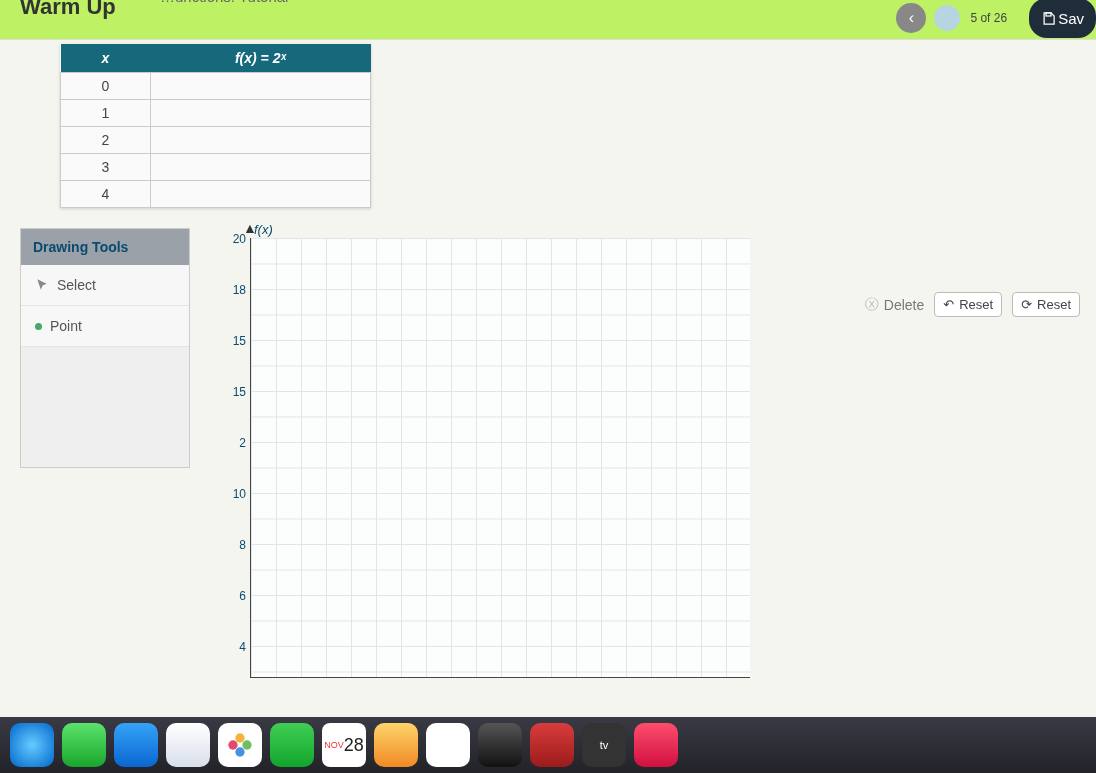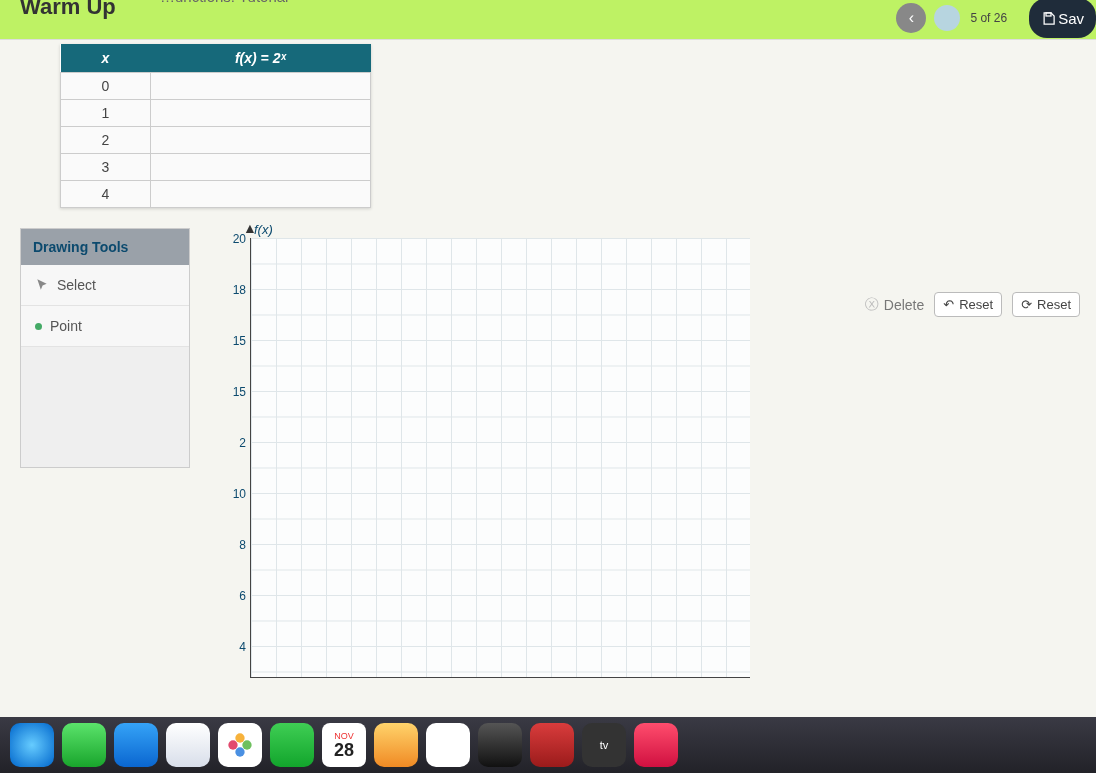--- a/index.html
+++ b/index.html
@@ -222,22 +222,22 @@
   }
   .dock-icon {
     width: 44px; height: 44px;
     border-radius: 10px;
     display: flex;
     align-items: center;
     justify-content: center;
     font-size: 18px;
     color: #fff;
   }
-  .cal-icon { background:#fff; color:#e33; flex-direction:column; font-size:9px; line-height:1; border-radius:8px;}
-  .cal-icon .day{ font-size:18px; color:#222; font-weight:700;}
+  .cal-icon { background:#fff; color:#e33; flex-direction:row; font-size:9px; line-height:1; border-radius:8px;}
+  .cal-icon .day{ font-size:18px; color:#222; font-weight:400;}
 </style>
 </head>
 <body>
 
 <div class="topbar">
   <div class="top-breadcrumb">…unctions: Tutorial</div>
   <div class="top-left">Warm Up</div>
   <div class="nav-btn">
     <span>‹</span>
   </div>

